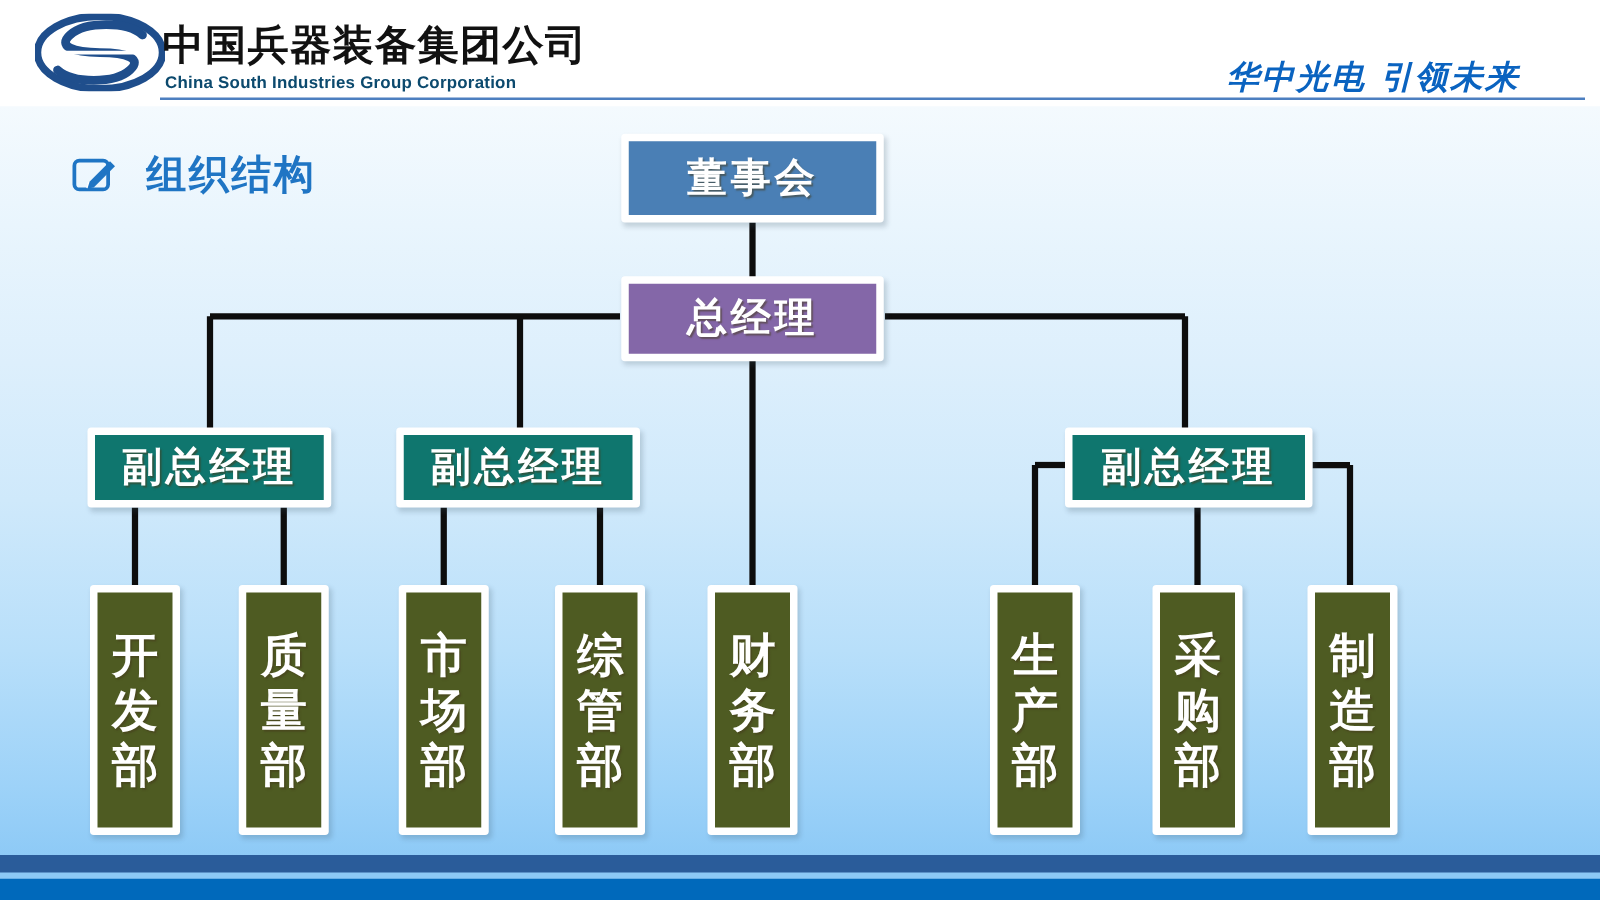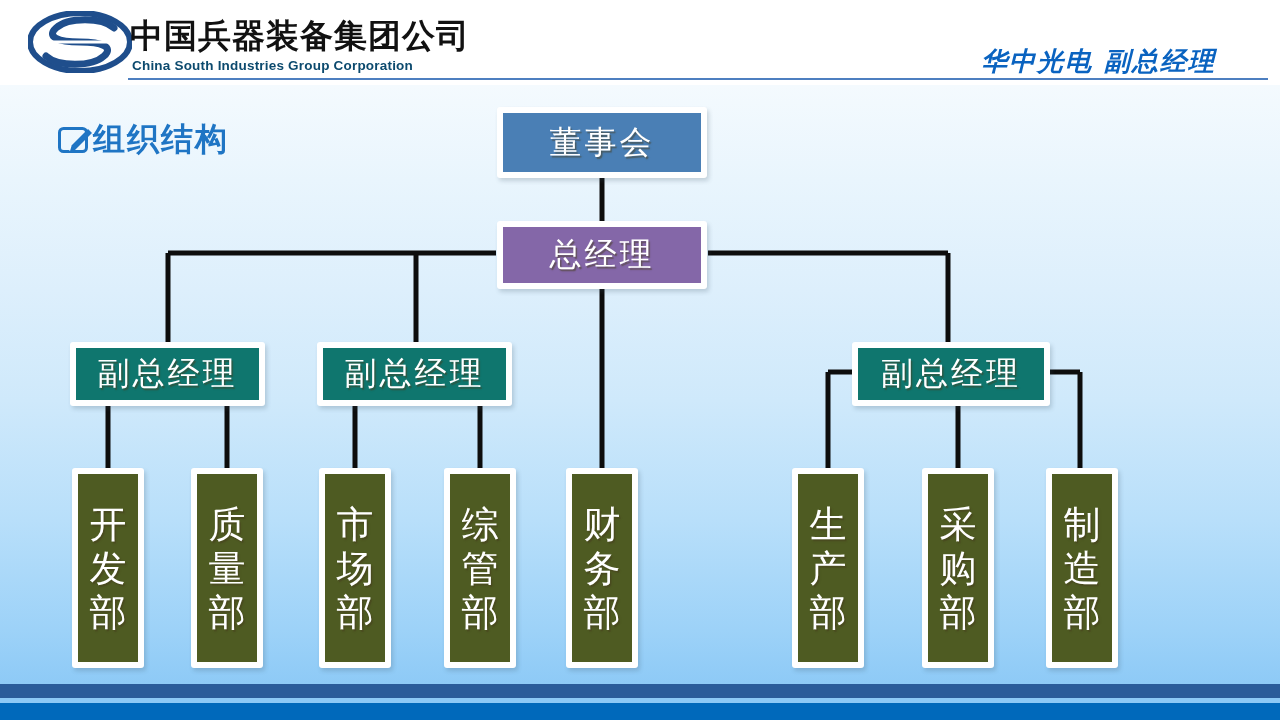--- a/index.html
+++ b/index.html
@@ -79,21 +79,21 @@
     letter-spacing: 2px;
     white-space: nowrap;
   }
 
   
   #section-title-wrap {
     position: absolute;
     left: 57px; top: 118px;
     display: flex;
     align-items: center;
-    gap: 0;
+    gap: 24px;
   }
   #edit-icon {
     width: 36px; height: 32px;
     flex: 0 0 auto;
   }
   #section-title {
     font-size: 32px;
     font-weight: bold;
     color: #1f75c4;
     letter-spacing: 2px;
@@ -116,21 +116,21 @@
     border-radius: 3px;
     box-shadow: 2px 3px 4px rgba(60,80,100,0.22);
   }
   .node .inner {
     width: 100%; height: 100%;
     box-sizing: border-box;
     display: flex;
     align-items: center;
     justify-content: center;
     color: #ffffff;
-    font-weight: normal;
+    font-weight: bold;
     text-shadow: 1.5px 1.5px 1.2px rgba(70,60,30,0.55);
   }
 
   .node.board   .inner { background: #4a7fb5; }
   .node.gm      .inner { background: #8467a8; }
   .node.deputy  .inner { background: #0f766e; }
   .node.dept    .inner { background: #4e5b22; }
 
   .node.board .inner,
   .node.gm .inner,
@@ -159,21 +159,21 @@
 
     <svg id="logo-mark" viewBox="0 0 104 62">
       <ellipse cx="52" cy="31" rx="50" ry="29" fill="none" stroke="#1f4e8c" stroke-width="6"></ellipse>
       <path d="M 86 17 C 74 6, 40 6, 28 17 C 18 26, 30 31, 52 31 C 74 31, 86 36, 76 45 C 64 56, 30 56, 18 45" fill="none" stroke="#1f4e8c" stroke-width="7" stroke-linecap="round"></path>
       <path d="M 10 31 L 94 31" stroke="#ffffff" stroke-width="3"></path>
     </svg>
 
     <div id="company-cn">中国兵器装备集团公司</div>
     <div id="company-en">China South Industries Group Corporation</div>
     <div id="header-rule"></div>
-    <div id="tagline">华中光电  副总经理</div>
+    <div id="tagline">华中光电  引领未来</div>
   </div>
 
   <div id="section-title-wrap">
     <svg id="edit-icon" viewBox="0 0 36 32">
       <rect x="2.5" y="4.5" width="27" height="23" rx="4" ry="4" fill="none" stroke="#1f75c4" stroke-width="3"></rect>
       <path d="M 14 22 L 31 5 L 35 9 L 18 26 L 12 27 Z" fill="#1f75c4"></path>
       <path d="M 12.5 26.5 L 14 21.5" stroke="#ffffff" stroke-width="1.2"></path>
     </svg>
     <div id="section-title">组织结构</div>
   </div>

